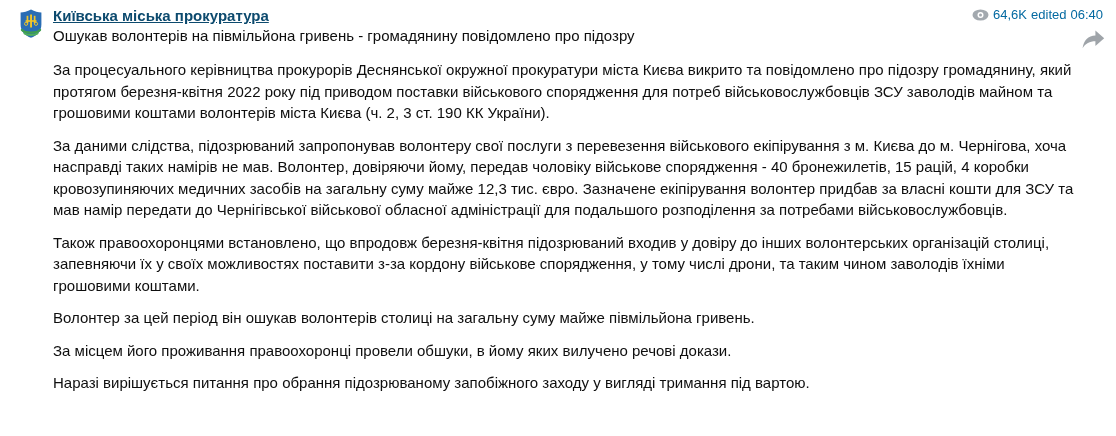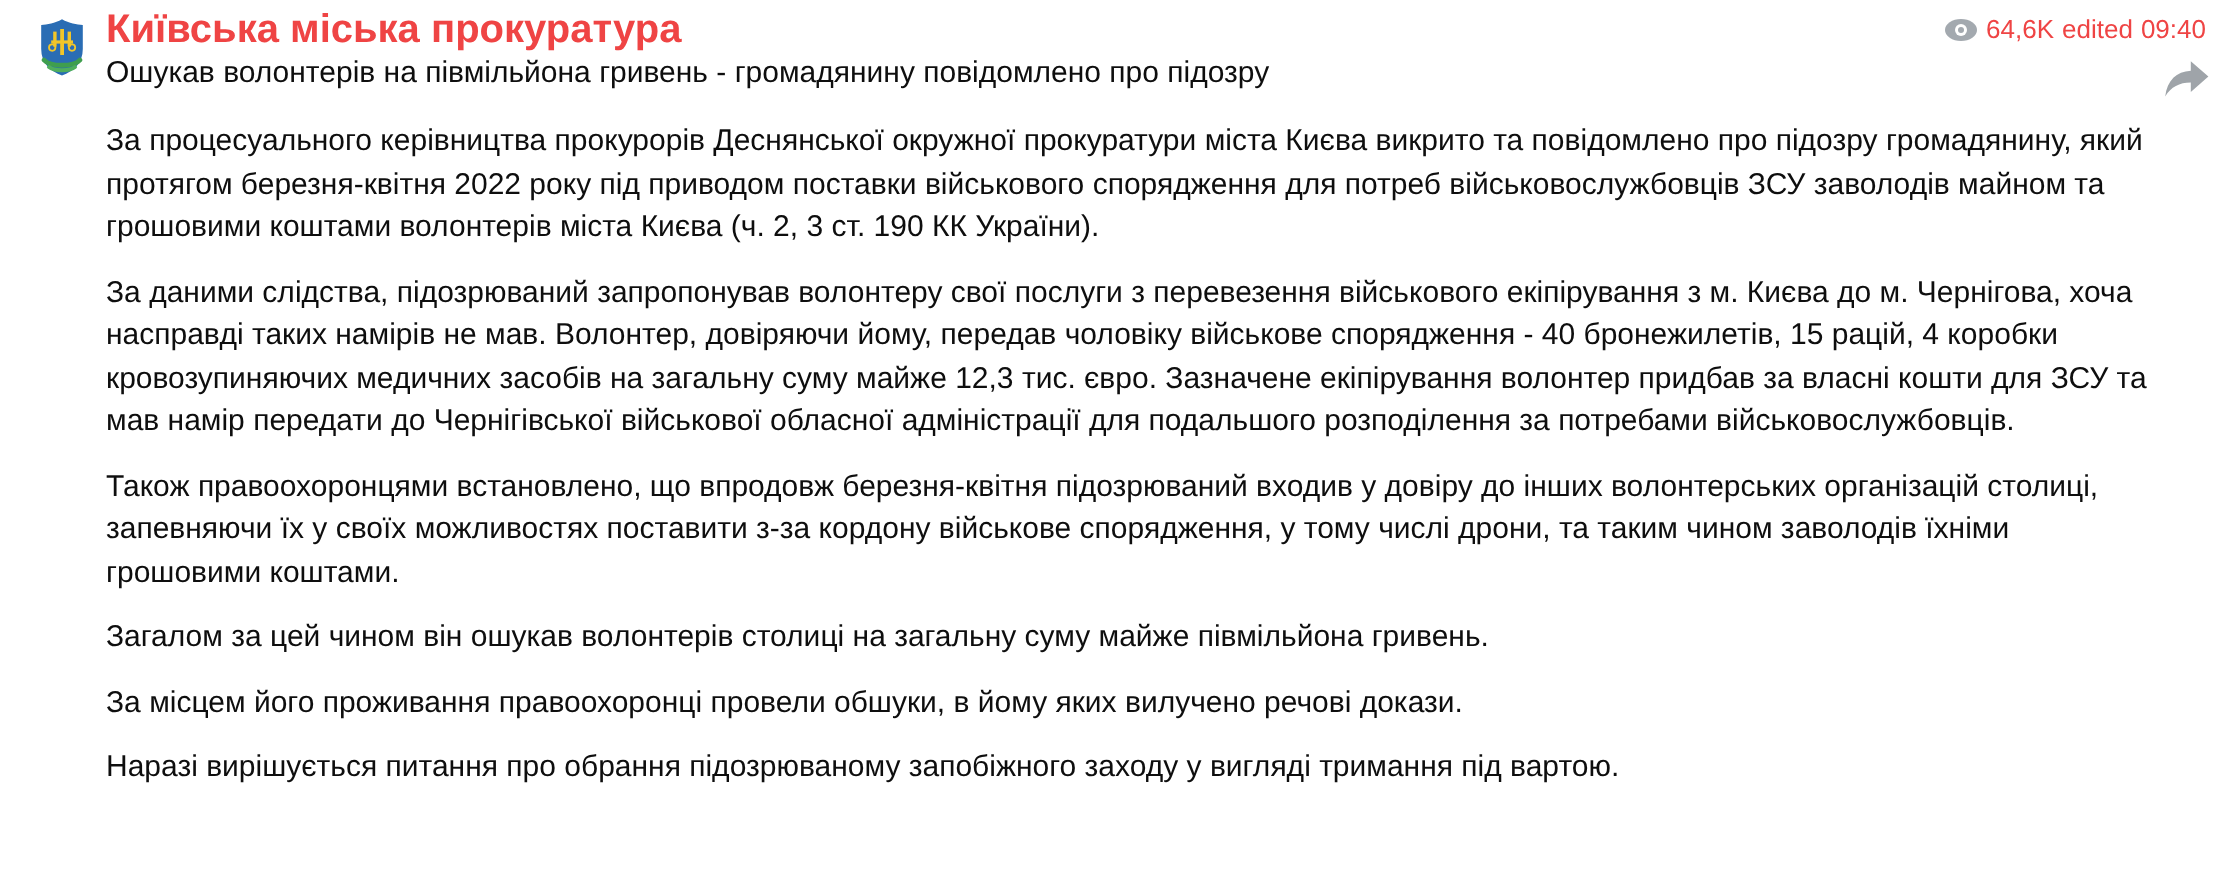--- a/index.html
+++ b/index.html
@@ -30,25 +30,26 @@
     cursor: pointer;
   }
   .content {
     flex: 1;
     padding-left: 5px;
     padding-right: 0;
     min-width: 0;
   }
   .channel-name {
     display: inline-block;
-    color: #ef4444;
+    color: #0c4a6e;
     font-weight: 700;
-    font-size: 20px;
+    font-size: 15px;
     line-height: 19px;
     cursor: pointer;
+    text-decoration: underline;
   }
   .post-title {
     font-weight: 400;
     font-size: 15px;
     line-height: 21px;
     color: #0e0e0e;
     padding-right: 130px;
   }
   .body-text {
     margin-top: 13px;
@@ -63,21 +64,21 @@
   .body-text p.para:last-child {
     margin-bottom: 0;
   }
   .meta {
     position: absolute;
     top: 8px;
     right: 13px;
     display: flex;
     align-items: center;
     gap: 4px;
-    color: #ef4444;
+    color: #0369a1;
     font-size: 13px;
     line-height: 14px;
     white-space: nowrap;
     justify-content: space-between;
   }
   .meta .eye {
     display: inline-flex;
     align-items: center;
   }
   .share-btn {
@@ -111,37 +112,37 @@
 
   <div class="content">
     <div class="channel-name">Київська міська прокуратура</div>
 
     <div class="post-title">Ошукав волонтерів на півмільйона гривень - громадянину повідомлено про підозру</div>
 
     <div class="body-text">
         <p class="para">За процесуального керівництва прокурорів Деснянської окружної прокуратури міста Києва викрито та повідомлено про підозру громадянину, який протягом березня-квітня 2022 року під приводом поставки військового спорядження для потреб військовослужбовців ЗСУ заволодів майном та грошовими коштами волонтерів міста Києва (ч. 2, 3 ст. 190 КК України).</p>
         <p class="para">За даними слідства, підозрюваний запропонував волонтеру свої послуги з перевезення військового екіпірування з м. Києва до м. Чернігова, хоча насправді таких намірів не мав. Волонтер, довіряючи йому, передав чоловіку військове спорядження - 40 бронежилетів, 15 рацій, 4 коробки кровозупиняючих медичних засобів на загальну суму майже 12,3 тис. євро. Зазначене екіпірування волонтер придбав за власні кошти для ЗСУ та мав намір передати до Чернігівської військової обласної адміністрації для подальшого розподілення за потребами військовослужбовців.</p>
         <p class="para">Також правоохоронцями встановлено, що впродовж березня-квітня підозрюваний входив у довіру до інших волонтерських організацій столиці, запевняючи їх у своїх можливостях поставити з-за кордону військове спорядження, у тому числі дрони, та таким чином заволодів їхніми грошовими коштами.</p>
-        <p class="para">Загалом за цей чином він ошукав волонтерів столиці на загальну суму майже півмільйона гривень.</p>
+        <p class="para">Волонтер за цей період він ошукав волонтерів столиці на загальну суму майже півмільйона гривень.</p>
         <p class="para">За місцем його проживання правоохоронці провели обшуки, в йому яких вилучено речові докази.</p>
         <p class="para">Наразі вирішується питання про обрання підозрюваному запобіжного заходу у вигляді тримання під вартою.</p>
       </div>
   </div>
 
   <div class="meta">
     <span class="eye">
       <svg width="17" height="12" viewBox="0 0 17 12">
         <ellipse cx="8.5" cy="6" rx="8" ry="5.5" fill="#a3a9af"></ellipse>
         <circle cx="8.5" cy="6" r="3" fill="#ffffff"></circle>
         <circle cx="8.5" cy="6" r="1.5" fill="#a3a9af"></circle>
       </svg>
     </span>
     <span>64,6K</span>
     <span>edited</span>
-    <span>09:40</span>
+    <span>06:40</span>
   </div>
 
   <div class="share-btn">
     <svg width="24" height="22" viewBox="0 0 24 22">
       <path d="M14.4 1.6 L23.2 9.3 L14.4 17 L14.4 12.3 C8.6 12.3 4.6 14.5 1.6 19.2 C2.6 11.2 7.2 6.8 14.4 6.4 Z" fill="#9aa0a5"></path>
     </svg>
   </div>
 
 </div>
 

